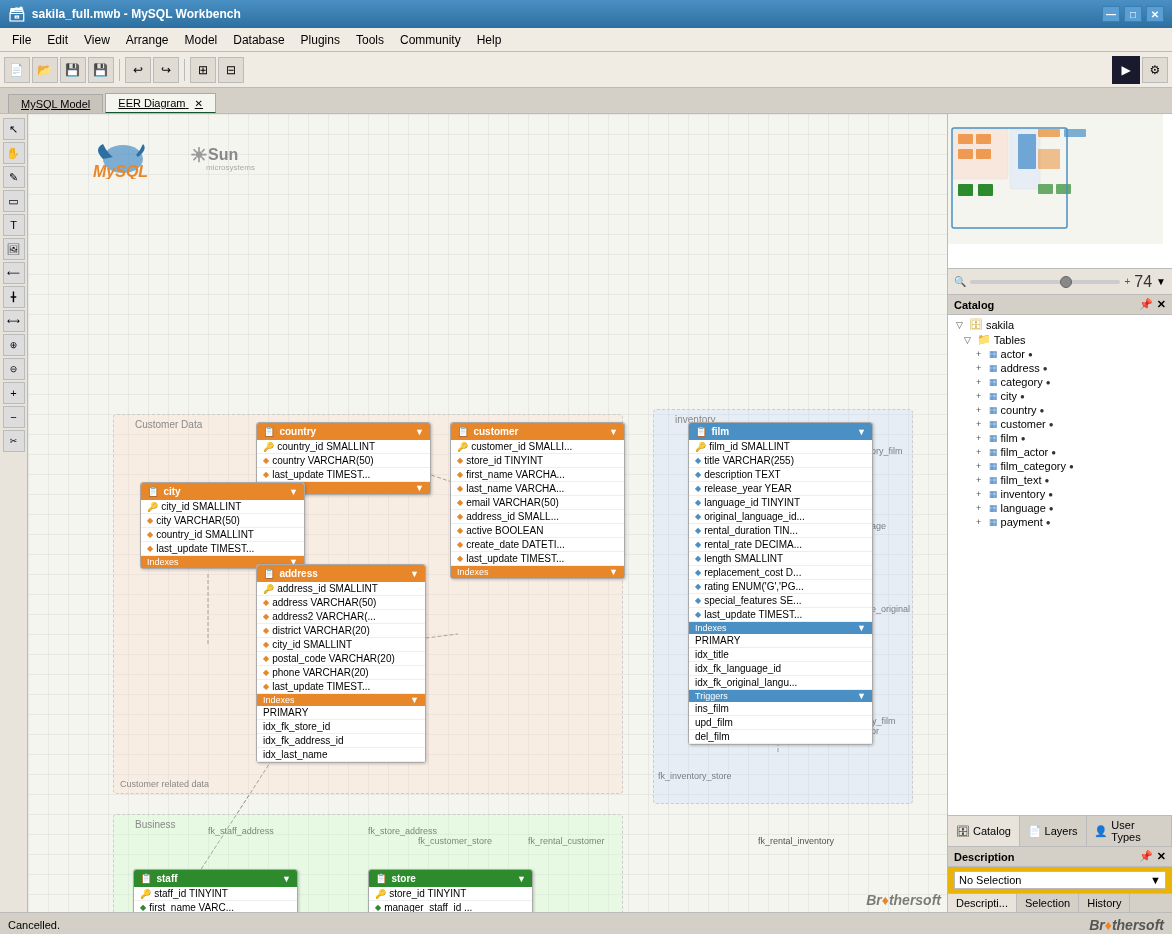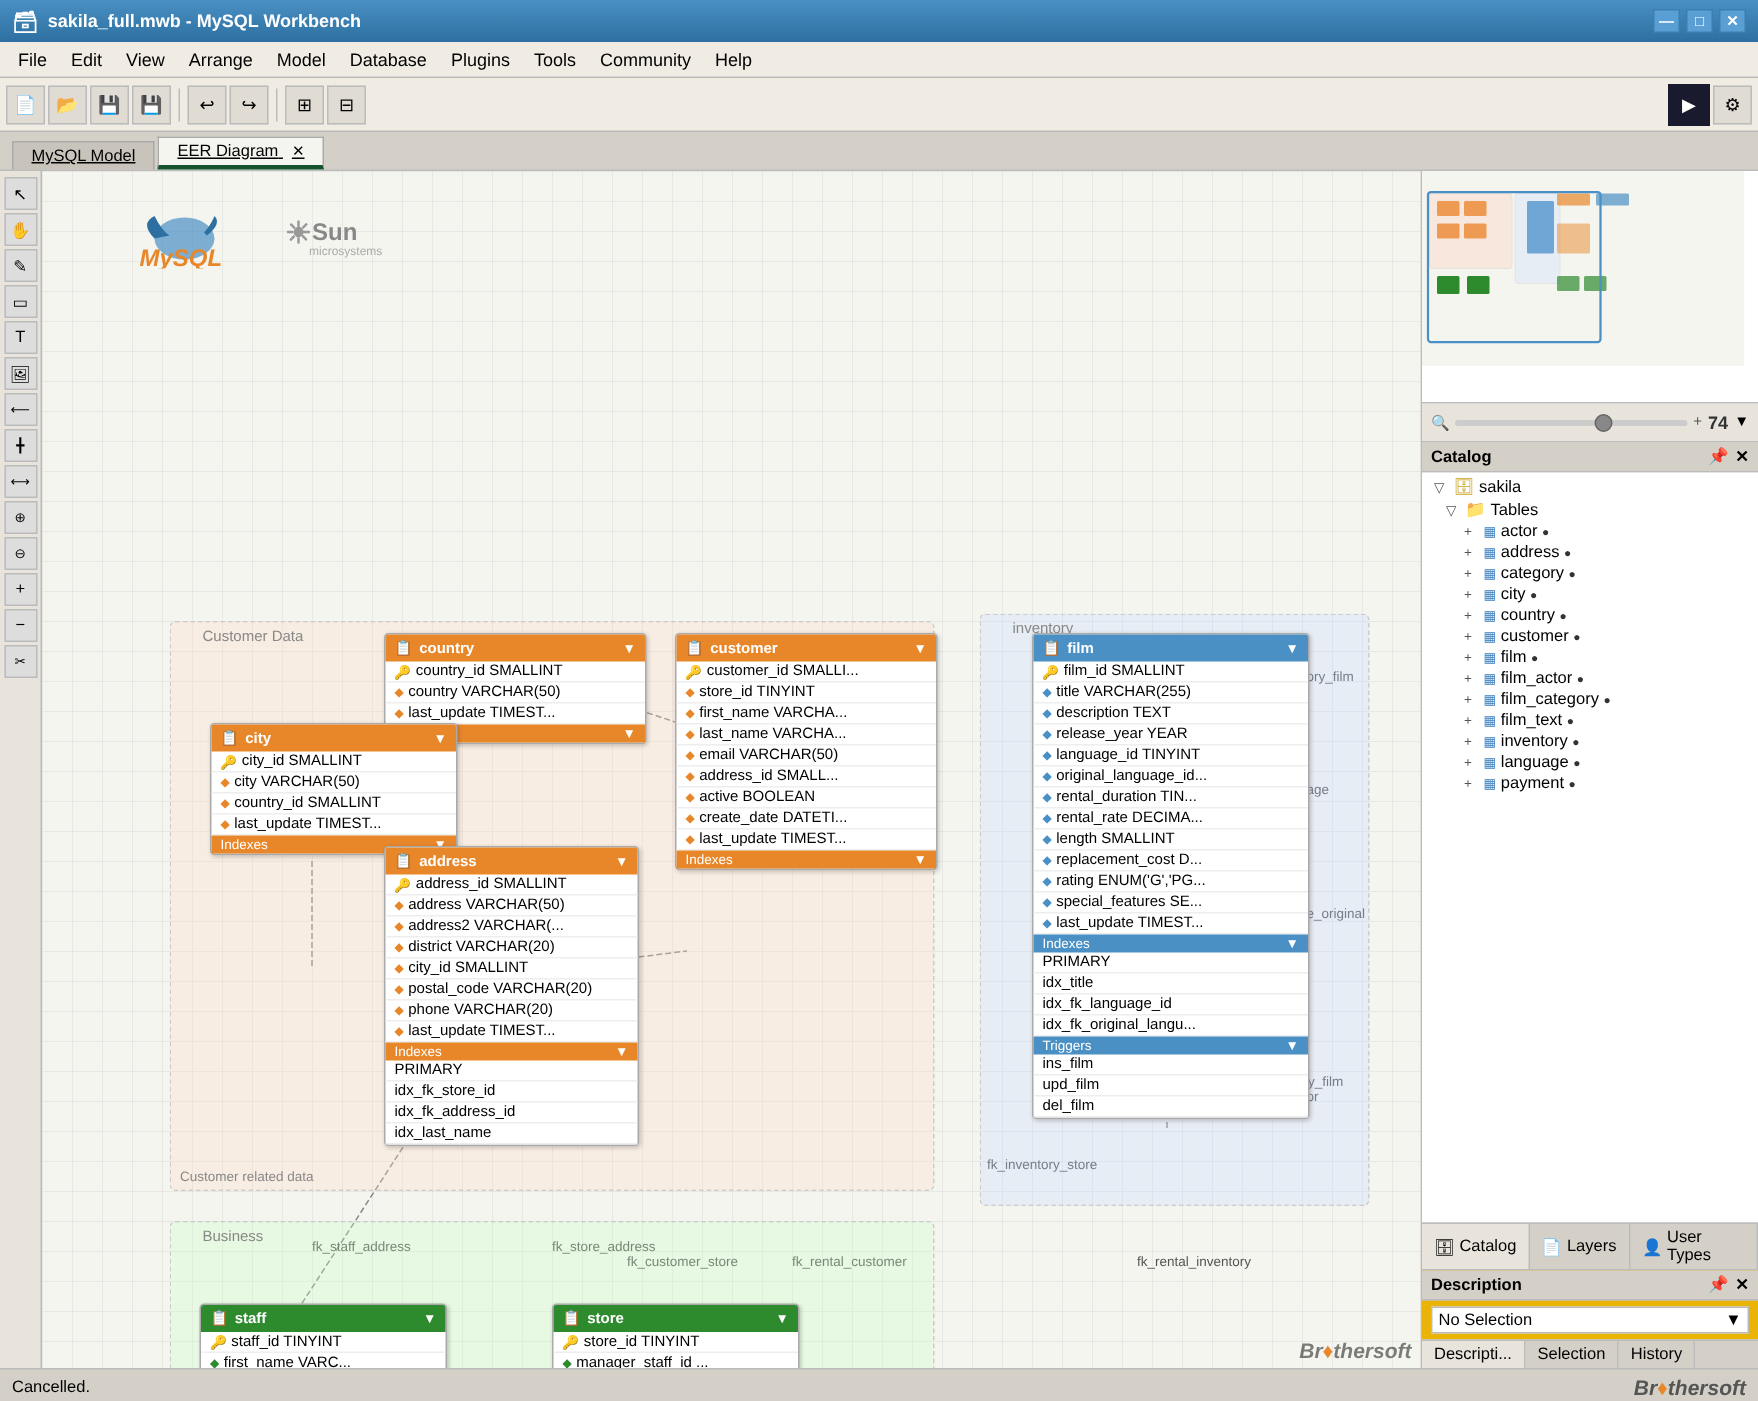--- a/index.html
+++ b/index.html
@@ -112,21 +112,21 @@
       background: #c8c4bc;
       border: 1px solid #aaa;
       border-bottom: none;
       cursor: pointer;
       font-size: 11px;
       margin-right: 2px;
       text-decoration: underline;
     }
     .tab.active {
       background: #f5f5f0;
-      border-bottom: 3px solid #14532d;
+      border-bottom: 1px solid #14532d;
       z-index: 1;
     }
     .tab-close { margin-left: 6px; font-size: 10px; cursor: pointer; }
 
     
     #status-bar {
       height: 24px;
       background: #d4d0c8;
       border-top: 1px solid #bbb;
       display: flex;
@@ -234,21 +234,21 @@
     }
     .zoom-thumb {
       position: absolute;
       top: -4px;
       left: 60%;
       width: 12px; height: 12px;
       background: #888;
       border-radius: 50%;
       border: 1px solid #666;
     }
-    .zoom-value { font-size: 12px; color: #333; font-weight: bold; }
+    .zoom-value { font-size: 16px; color: #333; }
     .zoom-dropdown { font-size: 10px; cursor: pointer; }
 
     
     #catalog-panel {
       flex: 1;
       background: white;
       overflow: auto;
     }
     #catalog-header {
       background: #d4d0c8;

